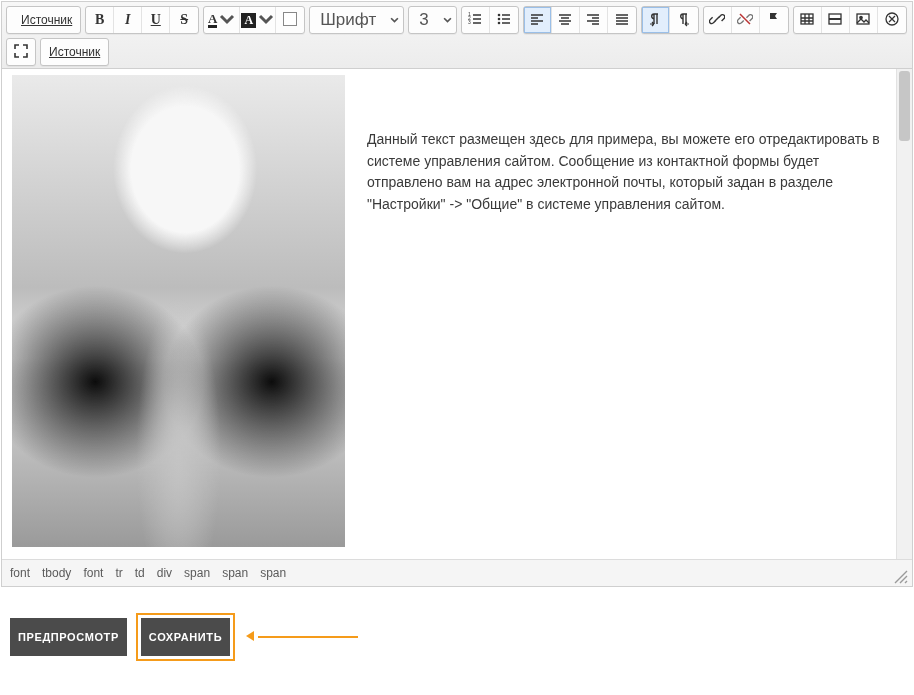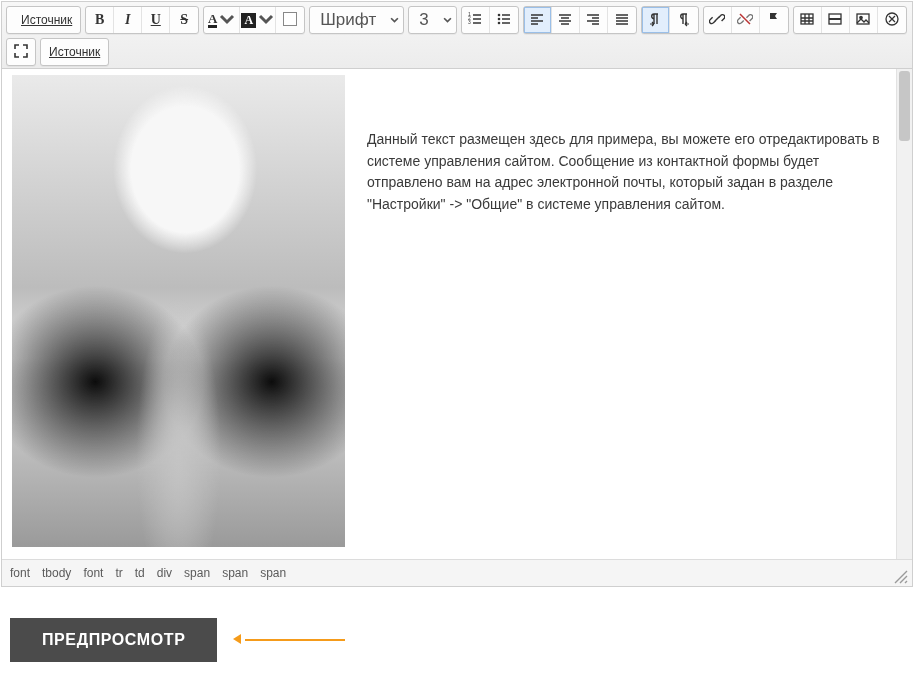--- a/index.html
+++ b/index.html
@@ -129,22 +129,22 @@
   .action-row {
     padding: 30px 10px 10px 10px;
     display: flex;
     align-items: center;
     gap: 14px;
   }
   .btn {
     background: #4b4b4b;
     color: #ffffff;
     border: none;
-    padding: 13px 32px;
-    font-size: 16px;
+    padding: 13px 8px;
+    font-size: 11px;
     letter-spacing: 0.6px;
     cursor: pointer;
     font-weight: 600;
   }
   .btn.highlight {
     outline: 2px solid #f59b1a;
     outline-offset: 3px;
   }
   .arrow {
     display:flex; align-items:center; color:#f59b1a;
@@ -374,19 +374,20 @@
     <span class="resize">
       <svg viewBox="0 0 14 14">
           <path d="M13 1 1 13M13 6 6 13M13 11l-2 2" stroke="#9a9a9a" stroke-width="1.4"></path>
         </svg>
     </span>
   </div>
 </div>
 
 <div class="action-row">
   <button class="btn">ПРЕДПРОСМОТР</button>
+  <button class="btn highlight">СОХРАНИТЬ</button>
   <span class="arrow">
     <span class="head"><svg viewBox="0 0 14 14">
           <path d="M10 2 2 7l8 5z" fill="#f59b1a"></path>
         </svg></span>
     <span class="shaft"></span>
   </span>
 </div>
 
 </body></html>

